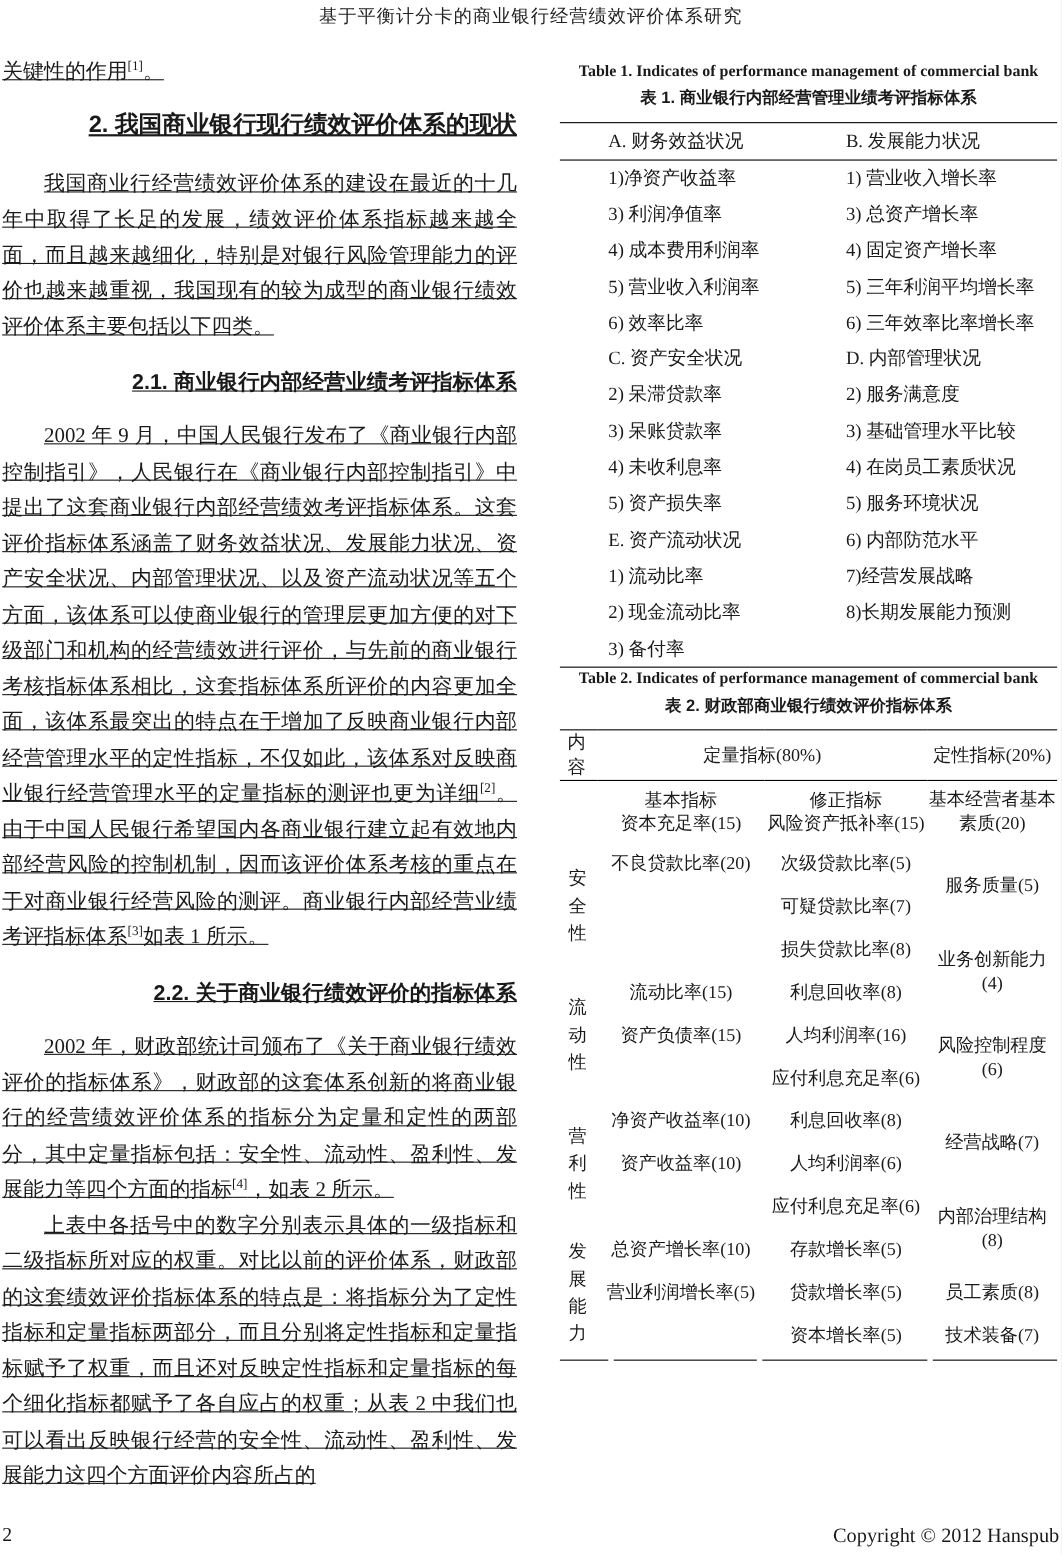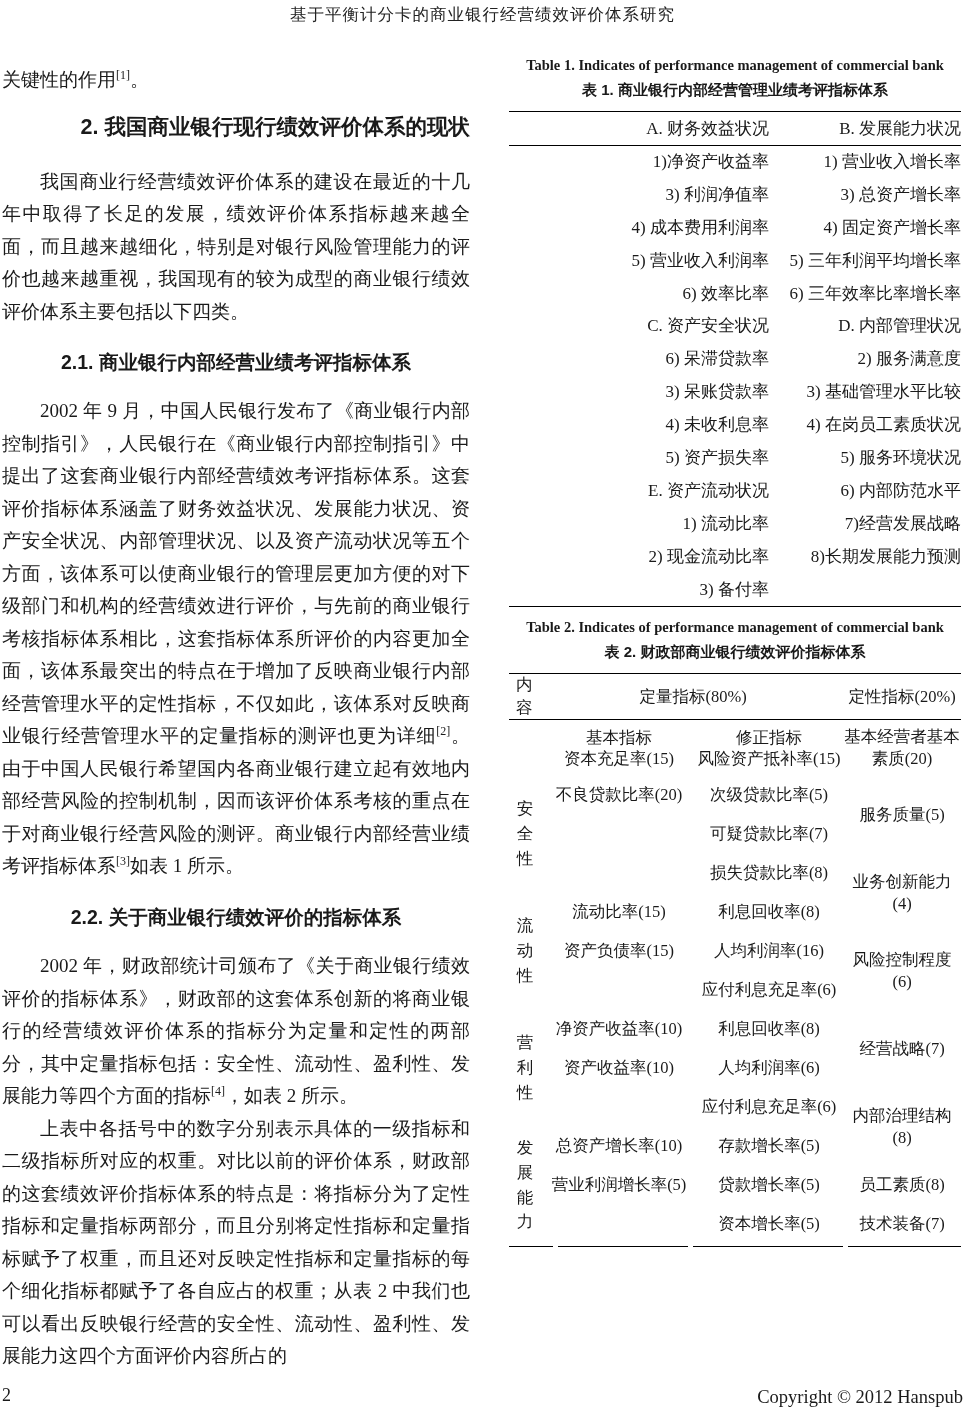--- a/index.html
+++ b/index.html
@@ -6,52 +6,51 @@
   .page{
     position:relative;width:965px;height:1414px;margin:0 auto;background:#ffffff;
     font-family:"Liberation Serif","DejaVu Serif",serif;color:#1a1a1a;overflow:hidden;
   }
   
   .pagehead{
     position:absolute;top:4px;left:0;right:0;text-align:center;
     font-size:16.5px;letter-spacing:1px;color:#222;
   }
   
-  .colL{position:absolute;left:2px;top:64px;width:468px;}
+  .colL{position:absolute;left:2px;top:50px;width:468px;text-decoration:underline;}
   .colR{position:absolute;left:509px;top:55px;width:452px;}
   .body-text{font-size:19px;line-height:32.5px;text-align:justify;}
   p.para{margin:0;text-indent:2em;}
   p.intro{margin:0;text-indent:0;}
   sup.ref{font-size:12px;line-height:0;}
   h2.h2{
     font-family:"Liberation Sans","DejaVu Sans",sans-serif;
     font-size:21.5px;font-weight:bold;margin:16px 0 24px;line-height:1.35;text-align:right;text-indent:0;
   }
   h3.h3{
     font-family:"Liberation Sans","DejaVu Sans",sans-serif;
-    font-size:19.5px;font-weight:bold;margin:22px 0 20px;line-height:1.3;text-align:center;text-indent:0;
+    font-size:19.5px;font-weight:bold;margin:22px 0 20px;line-height:1.3;text-align:right;text-indent:0;
   }
   
   .tcap{margin:0 0 10px 0;}
   .tcap-en{font-weight:bold;font-size:14.5px;line-height:21px;text-align:center;}
   .tcap-cn{
     font-family:"Liberation Sans","DejaVu Sans",sans-serif;
     font-weight:bold;font-size:15px;line-height:22px;text-align:center;margin-top:3px;
   }
   
   .t1{border-top:1.6px solid #000;border-bottom:1.6px solid #000;}
   .t1-head,.t1-row{
     display:grid;grid-template-columns:216px 1fr;padding-left:44px;
     font-size:17px;
-    text-align:right;
   }
   .t1-head{height:33px;line-height:33px;border-bottom:1.2px solid #000;}
   .t1-row{height:32.9px;line-height:32.9px;}
   
-  .t2caption{margin-top:10px;}
+  .t2caption{margin-top:0;}
   table.t2{
     width:452px;border-collapse:collapse;table-layout:fixed;
     border-top:1.6px solid #000;font-size:16.5px;margin-top:6px;
   }
   table.t2 td{padding:0;vertical-align:middle;text-align:center;line-height:1.35;}
   table.t2 tr.hd td{height:42px;border-bottom:1.2px solid #000;}
   table.t2 tr.r1 td{height:56px;}
   table.t2 tr.r td{height:39px;}
   td.c1l{text-align:left !important;padding-left:7px !important;}
   .grp{width:18px;word-break:break-all;line-height:1.5;text-align:center;}
@@ -122,21 +121,21 @@
         </div>
       <div class="t1-row">
           <span>6)  效率比率</span>
           <span>6)  三年效率比率增长率</span>
         </div>
       <div class="t1-row">
           <span>C.  资产安全状况</span>
           <span>D.  内部管理状况</span>
         </div>
       <div class="t1-row">
-          <span>6)  呆滞贷款率</span>
+          <span>2)  呆滞贷款率</span>
           <span>2)  服务满意度</span>
         </div>
       <div class="t1-row">
           <span>3)  呆账贷款率</span>
           <span>3)  基础管理水平比较</span>
         </div>
       <div class="t1-row">
           <span>4)  未收利息率</span>
           <span>4)  在岗员工素质状况</span>
         </div>

